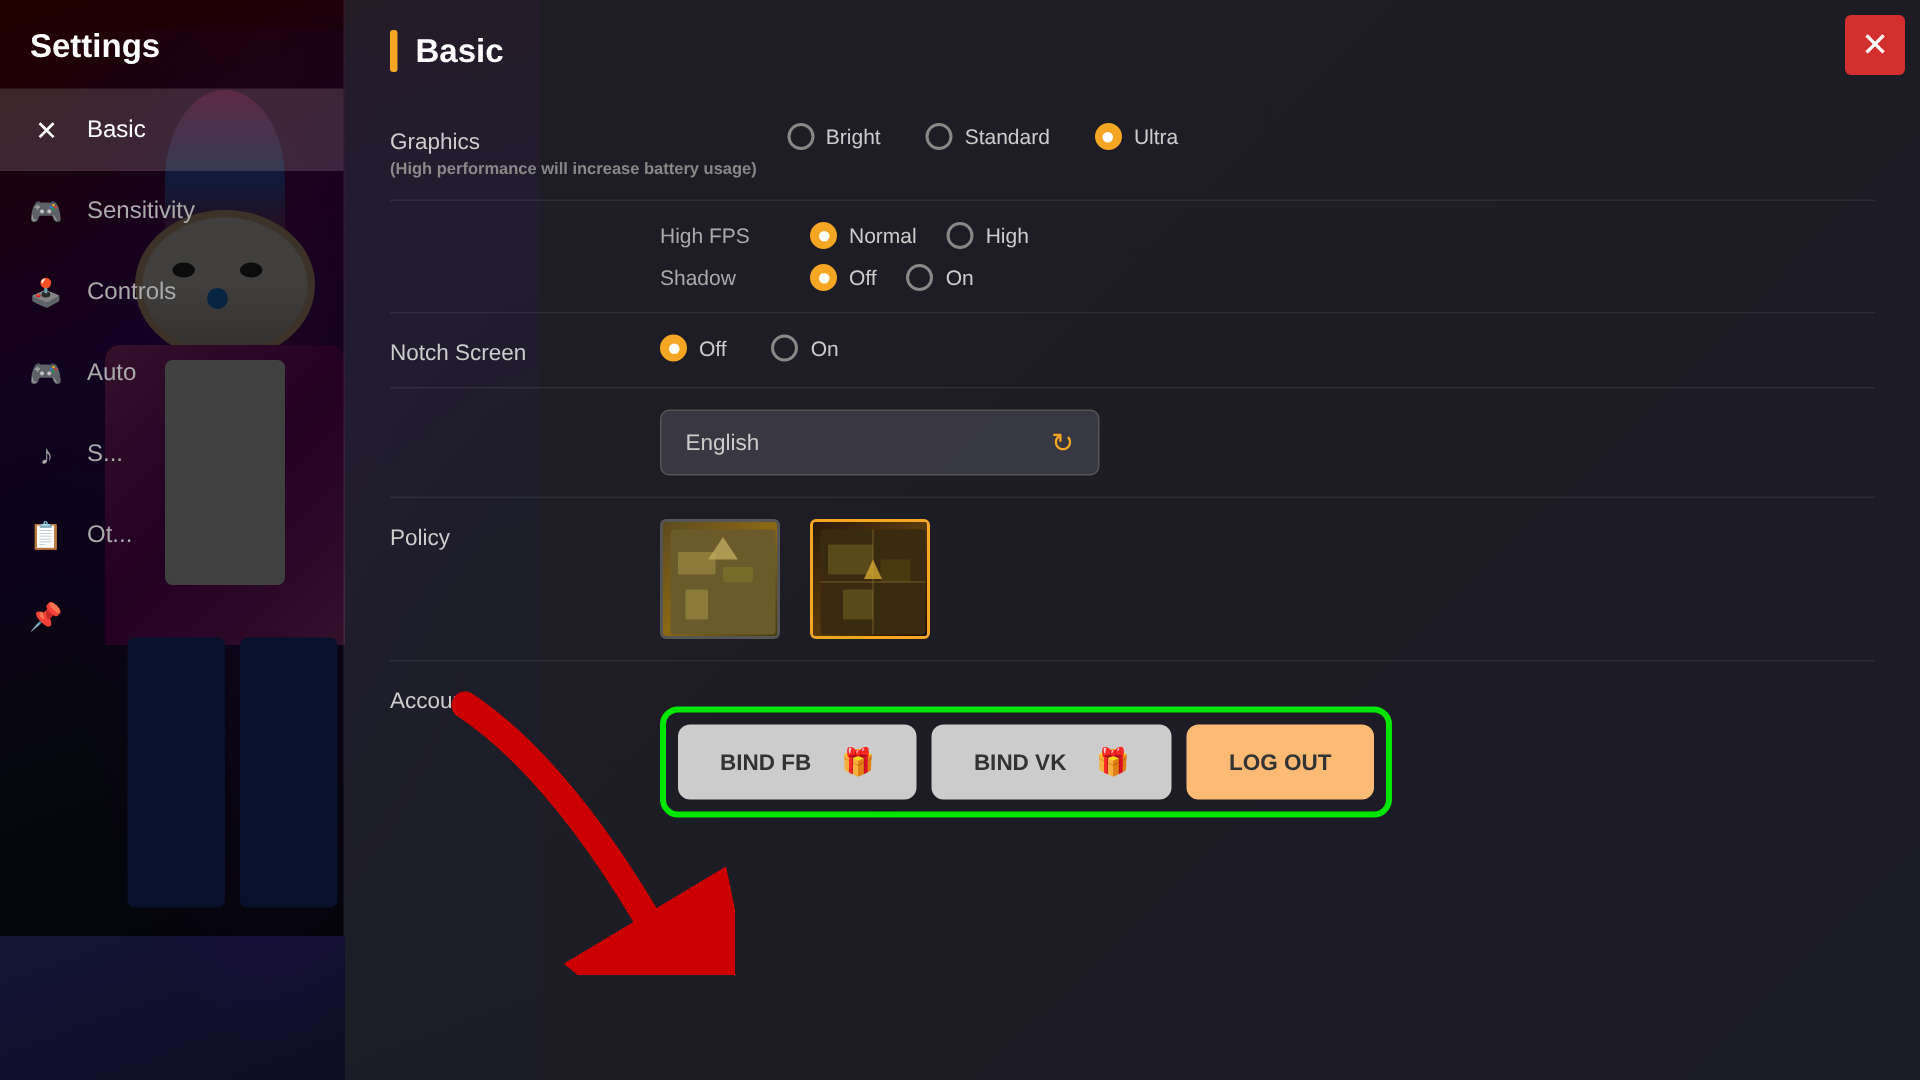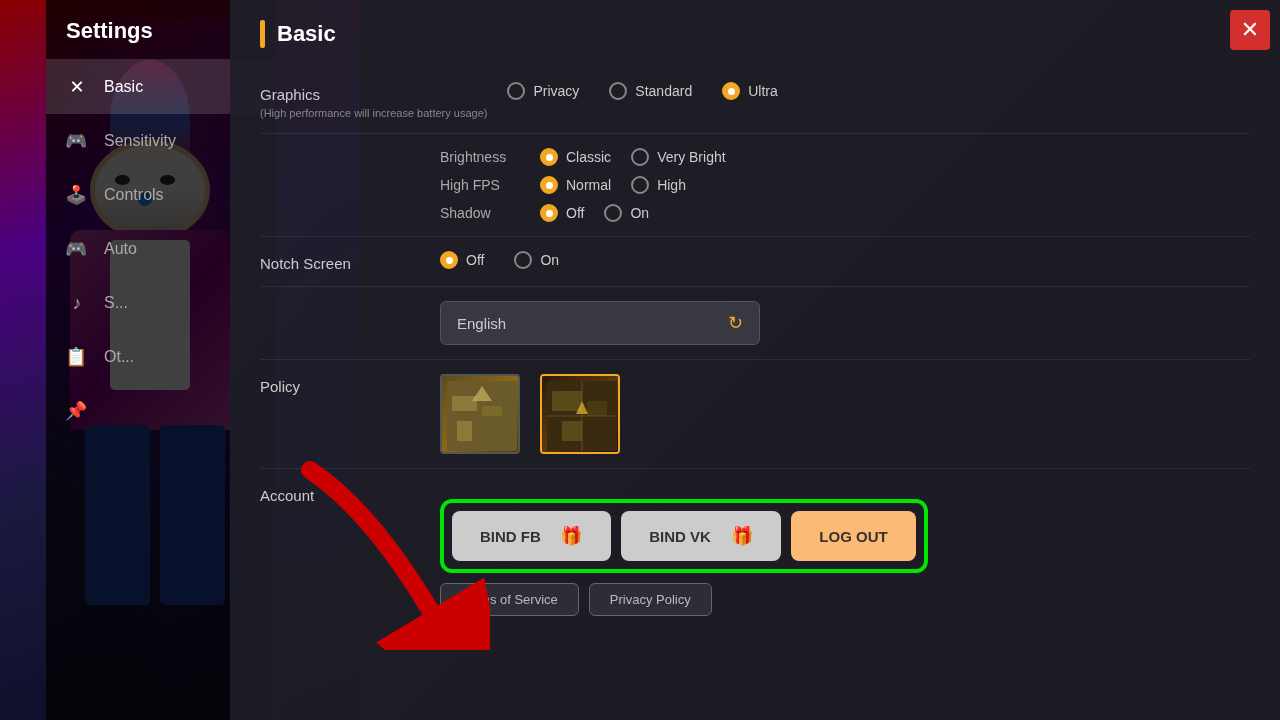--- a/index.html
+++ b/index.html
@@ -42,25 +42,24 @@
         rgba(100,0,180,0.2) 40%, 
         transparent 70%);
     }
 
     
     .sidebar {
       position: absolute;
       left: 0;
       top: 0;
       width: 230px;
-      height: 720px;
+      height: 624px;
       background: rgba(0,0,0,0.75);
       border-right: 1px solid rgba(255,255,255,0.1);
       z-index: 10;
-      margin-left: 46px;
     }
 
     .sidebar-title {
       color: #fff;
       font-size: 22px;
       font-weight: bold;
       padding: 18px 20px 15px;
       border-bottom: 1px solid rgba(255,255,255,0.15);
     }
 
@@ -156,20 +155,21 @@
       font-size: 15px;
       min-width: 160px;
       padding-top: 4px;
     }
 
     .row-label small {
       display: block;
       font-size: 11px;
       color: #888;
       margin-top: 4px;
+      font-weight: bold;
     }
 
     .options-group {
       display: flex;
       flex-wrap: wrap;
       gap: 8px 30px;
       flex: 1;
     }
 
     
@@ -234,21 +234,21 @@
       background: rgba(60,60,70,0.9);
       border: 1px solid #555;
       border-radius: 6px;
       padding: 10px 16px;
       color: #ccc;
       font-size: 15px;
       display: flex;
       align-items: center;
       justify-content: space-between;
       cursor: pointer;
-      width: 320px;
+      width: 293px;
     }
 
     .lang-dropdown .refresh-icon {
       color: #f5a623;
       font-size: 18px;
     }
 
     
     .minimap-options {
       display: flex;
@@ -435,48 +435,37 @@
   </div>
 
   <div class="settings-row">
     <div class="row-label">
       <span>Graphics</span>
       <small>(High performance will increase battery usage)</small>
     </div>
     <div class="options-group">
       <div class="radio-option">
         <div class="radio-circle"></div>
-        <span class="radio-label">Privacy</span>
+        <span class="radio-label">Bright</span>
       </div>
       <div class="radio-option">
         <div class="radio-circle"></div>
         <span class="radio-label">Standard</span>
       </div>
       <div class="radio-option">
         <div class="radio-circle selected"></div>
         <span class="radio-label">Ultra</span>
       </div>
     </div>
   </div>
 
   <div class="settings-row">
     <div class="row-label"></div>
     <div class="sub-options">
 
-      <div class="sub-row">
-        <span class="sub-label">Brightness</span>
-        <div class="radio-option">
-          <div class="radio-circle selected"></div>
-          <span class="radio-label">Classic</span>
-        </div>
-        <div class="radio-option">
-          <div class="radio-circle"></div>
-          <span class="radio-label">Very Bright</span>
-        </div>
-      </div>
 
       <div class="sub-row">
         <span class="sub-label">High FPS</span>
         <div class="radio-option">
           <div class="radio-circle selected"></div>
           <span class="radio-label">Normal</span>
         </div>
         <div class="radio-option">
           <div class="radio-circle"></div>
           <span class="radio-label">High</span>
@@ -557,20 +546,16 @@
         <button class="account-btn">
           <span>BIND FB</span>
           <span class="gift-icon">🎁</span>
         </button>
         <button class="account-btn">
           <span>BIND VK</span>
           <span class="gift-icon">🎁</span>
         </button>
         <button class="account-btn logout-btn">LOG OUT</button>
       </div>
-      <div class="terms-row">
-        <button class="terms-btn">Terms of Service</button>
-        <button class="terms-btn">Privacy Policy</button>
-      </div>
     </div>
   </div>
 
 </div>
 
 </body></html>

